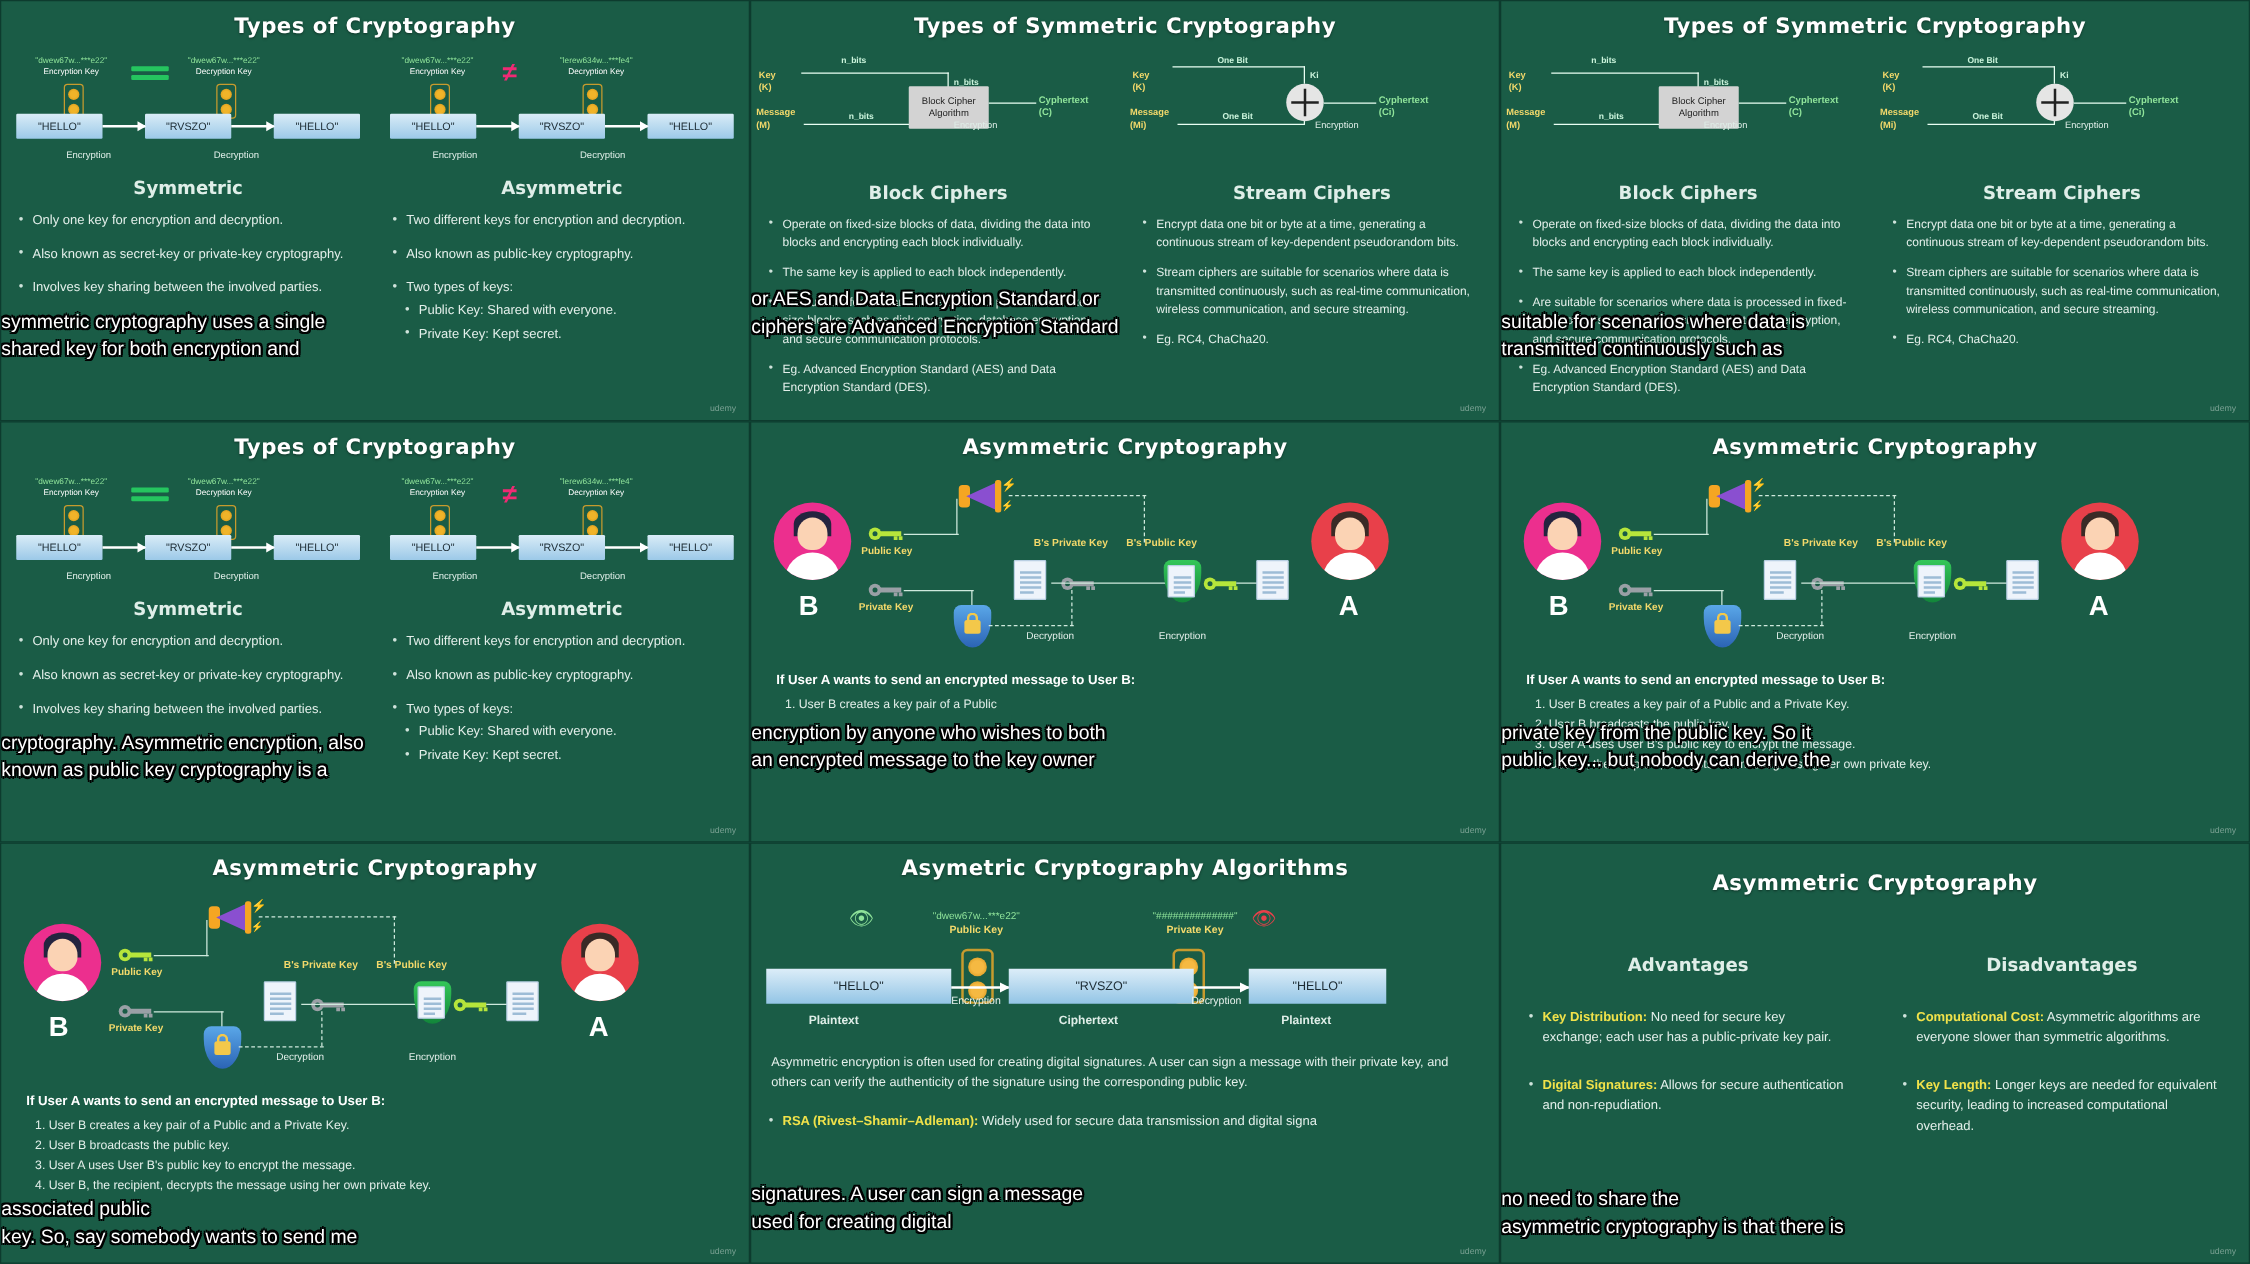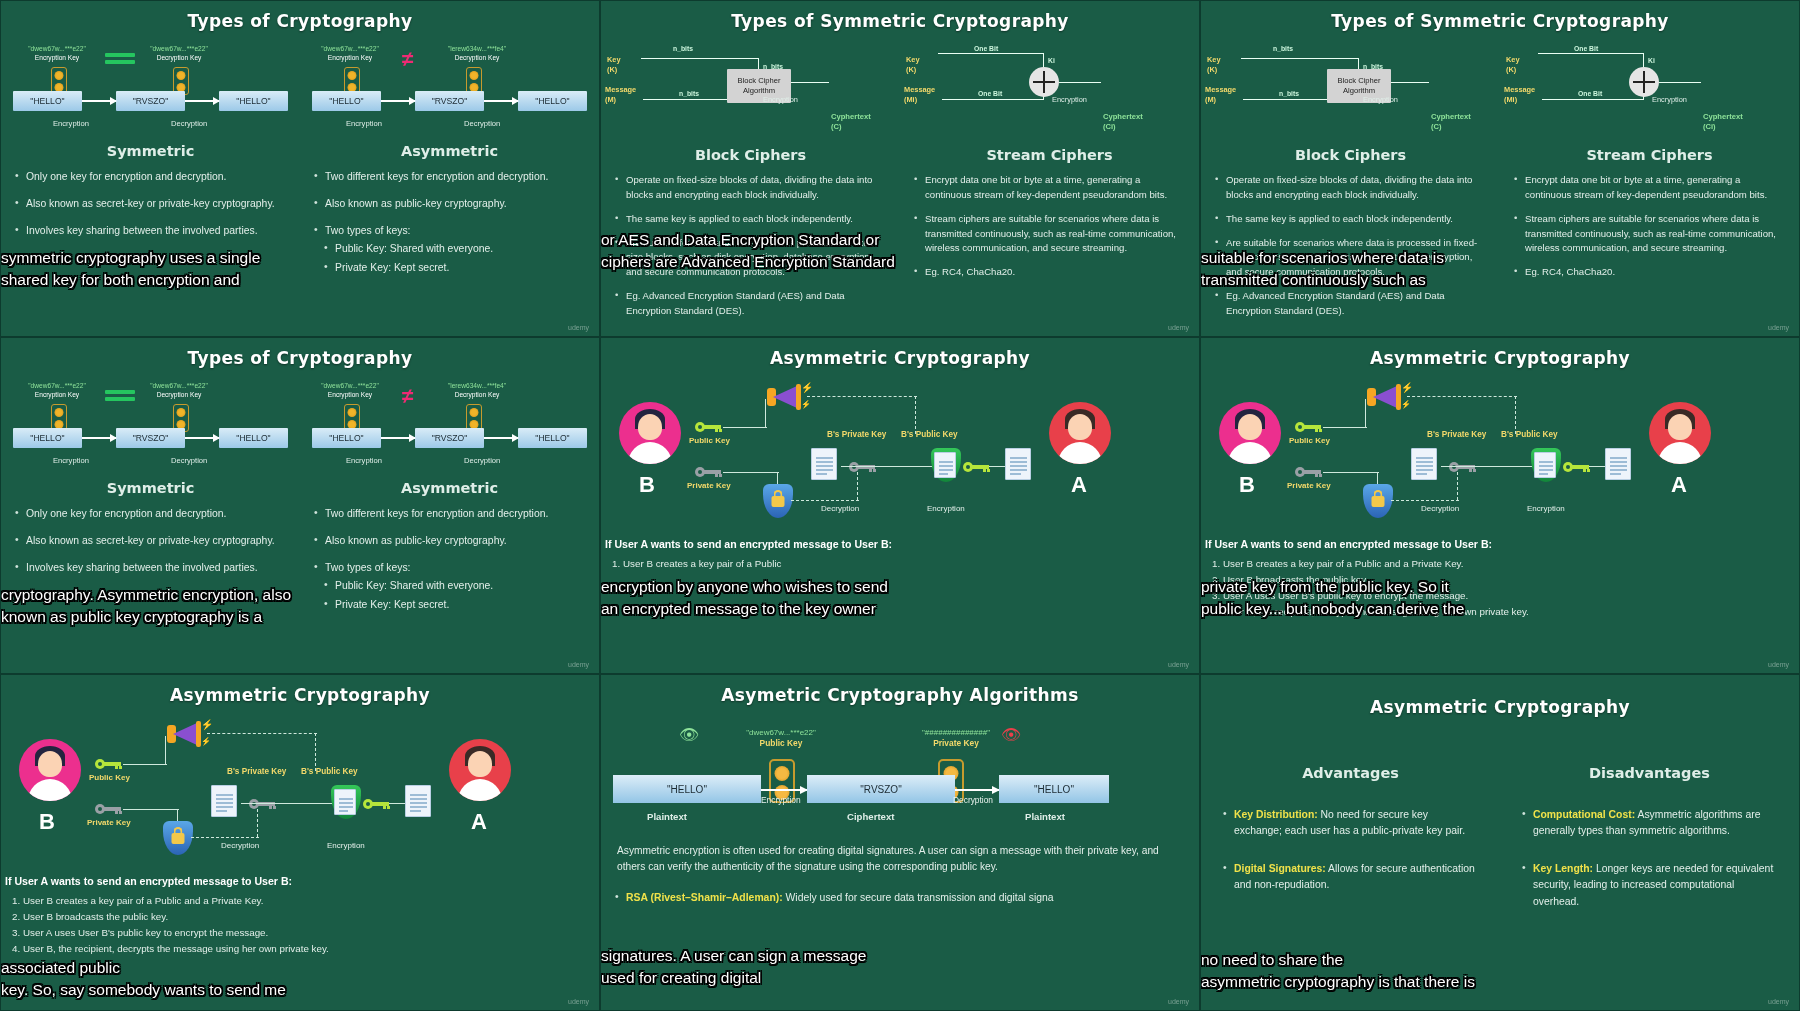--- a/index.html
+++ b/index.html
@@ -100,21 +100,21 @@
   }
   .alg-line { position:absolute; background:#eafff4; }
   .xor {
     position:absolute; width:30px; height:30px; border-radius:50%;
     background:#e5e5e5;
   }
   .xor::before, .xor::after { content:""; position:absolute; background:#222; }
   .xor::before { left:50%; top:4px; width:2.6px; height:22px; margin-left:-1.3px; }
   .xor::after { top:50%; left:4px; height:2.6px; width:22px; margin-top:-1.3px; }
   .alg-cap { position:absolute; font-size:7.4px; color:#dfeee8; }
-  .ct { position:absolute; font-size:7.6px; font-weight:bold; color:#8fe39a; line-height:1.35;margin-top:37px; }
+  .ct { position:absolute; font-size:7.6px; font-weight:bold; color:#8fe39a; line-height:1.35; }
 
   
   .asym { position: relative; height: 160px; margin-top: 4px; }
   .avatar { position:absolute; width:62px; height:62px; border-radius:50%; overflow:hidden; }
   .avatar.pink { background:#ec2f8e; }
   .avatar.red  { background:#e8404a; }
   .av-head { position:absolute; left:50%; top:12px; transform:translateX(-50%); width:24px; height:26px; border-radius:50% 50% 45% 45%; background:#fbd3b4; }
   .av-hair { position:absolute; left:50%; top:7px; transform:translateX(-50%); width:30px; height:20px; border-radius:50% 50% 0 0; background:#24243f; }
   .av-hair.light { background:#3a2a26; }
   .av-body { position:absolute; left:50%; bottom:0; transform:translateX(-50%); width:44px; height:22px; border-radius:22px 22px 0 0; background:#ffffff; }
@@ -145,21 +145,21 @@
   .shield .sh { position:absolute; inset:0; border-radius:6px 6px 50% 50%/6px 6px 70% 70%; }
   .shield.blue .sh { background:linear-gradient(180deg,#5aa7e8,#2b64b5); }
   .shield.green .sh { background:linear-gradient(180deg,#34c759,#12853a); }
   .lockbody { position:absolute; left:50%; top:12px; transform:translateX(-50%); width:13px; height:11px; border-radius:2px; background:#f3c84a; }
   .lockshackle { position:absolute; left:50%; top:6px; transform:translateX(-50%); width:9px; height:8px; border:2px solid #f3c84a; border-bottom:0; border-radius:5px 5px 0 0; }
   .conn { position:absolute; background:#cfe9dd; }
   .dashed { position:absolute; border-top:1.4px dashed #cfe9dd; }
   .dashed-v { position:absolute; border-left:1.4px dashed #cfe9dd; }
   .asym-lbl { position:absolute; font-size:8.2px; font-weight:bold; color:#f3d96b; }
   .asym-cap { position:absolute; font-size:8px; color:#e3efea; }
-  .steps { padding: 0 4px; margin-top: 6px; }
+  .steps { padding: 0 20px; margin-top: 6px; }
   .steps .lead { font-size: 10.6px; font-weight: bold; color:#ffffff; margin-bottom: 6px; }
   .steps ol { margin: 0 0 0 18px; }
   .steps li { font-size: 9.8px; line-height: 1.62; color:#e3efea; }
 
   
   .pipe { position:relative; height:120px; margin-top: 8px; }
   .pipe-box {
     position:absolute; top:62px; height:28px;
     background:linear-gradient(180deg,#dcedf8 0%,#93c5e6 100%);
     color:#1c2b33; font-size:10px; display:flex; align-items:center; justify-content:center;
@@ -644,21 +644,21 @@
     </div>
 
     <div class="steps">
       <div class="lead">If User A wants to send an encrypted message to User B:</div>
       <ol>
         <li>User B creates a key pair of a Public</li>
       </ol>
     </div>
     <div class="udemy">udemy</div>
     <div class="caption" style="top:238px;">
-      <div>encryption by anyone who wishes to send</div>
+      <div>encryption by anyone who wishes to both</div>
       <div>an encrypted message to the key owner</div>
     </div>
   </div>
 
   <div class="panel">
     <div class="panel-title">Asymmetric Cryptography</div>
     <div class="asym">
       <div class="avatar pink" style="left:18px;top:30px;">
         <div class="av-hair"></div>
           <div class="av-head"></div>
@@ -936,21 +936,21 @@
           </li>
           <li>
             <span class="kw">Digital Signatures:</span><span> Allows for secure authentication and non-repudiation.</span>
           </li>
         </ul>
       </div>
       <div>
         <div class="sub-title">Disadvantages</div>
         <ul class="bullets" style="margin-top:26px;padding:0 22px">
           <li style="margin-bottom:22px">
-            <span class="kw">Computational Cost:</span><span> Asymmetric algorithms are generally types than symmetric algorithms.</span>
+            <span class="kw">Computational Cost:</span><span> Asymmetric algorithms are everyone slower than symmetric algorithms.</span>
           </li>
           <li>
             <span class="kw">Key Length:</span><span> Longer keys are needed for equivalent security, leading to increased computational overhead.</span>
           </li>
         </ul>
       </div>
     </div>
     <div class="udemy">udemy</div>
     <div class="caption" style="top:274px;">
       <div>no need to share the</div>

